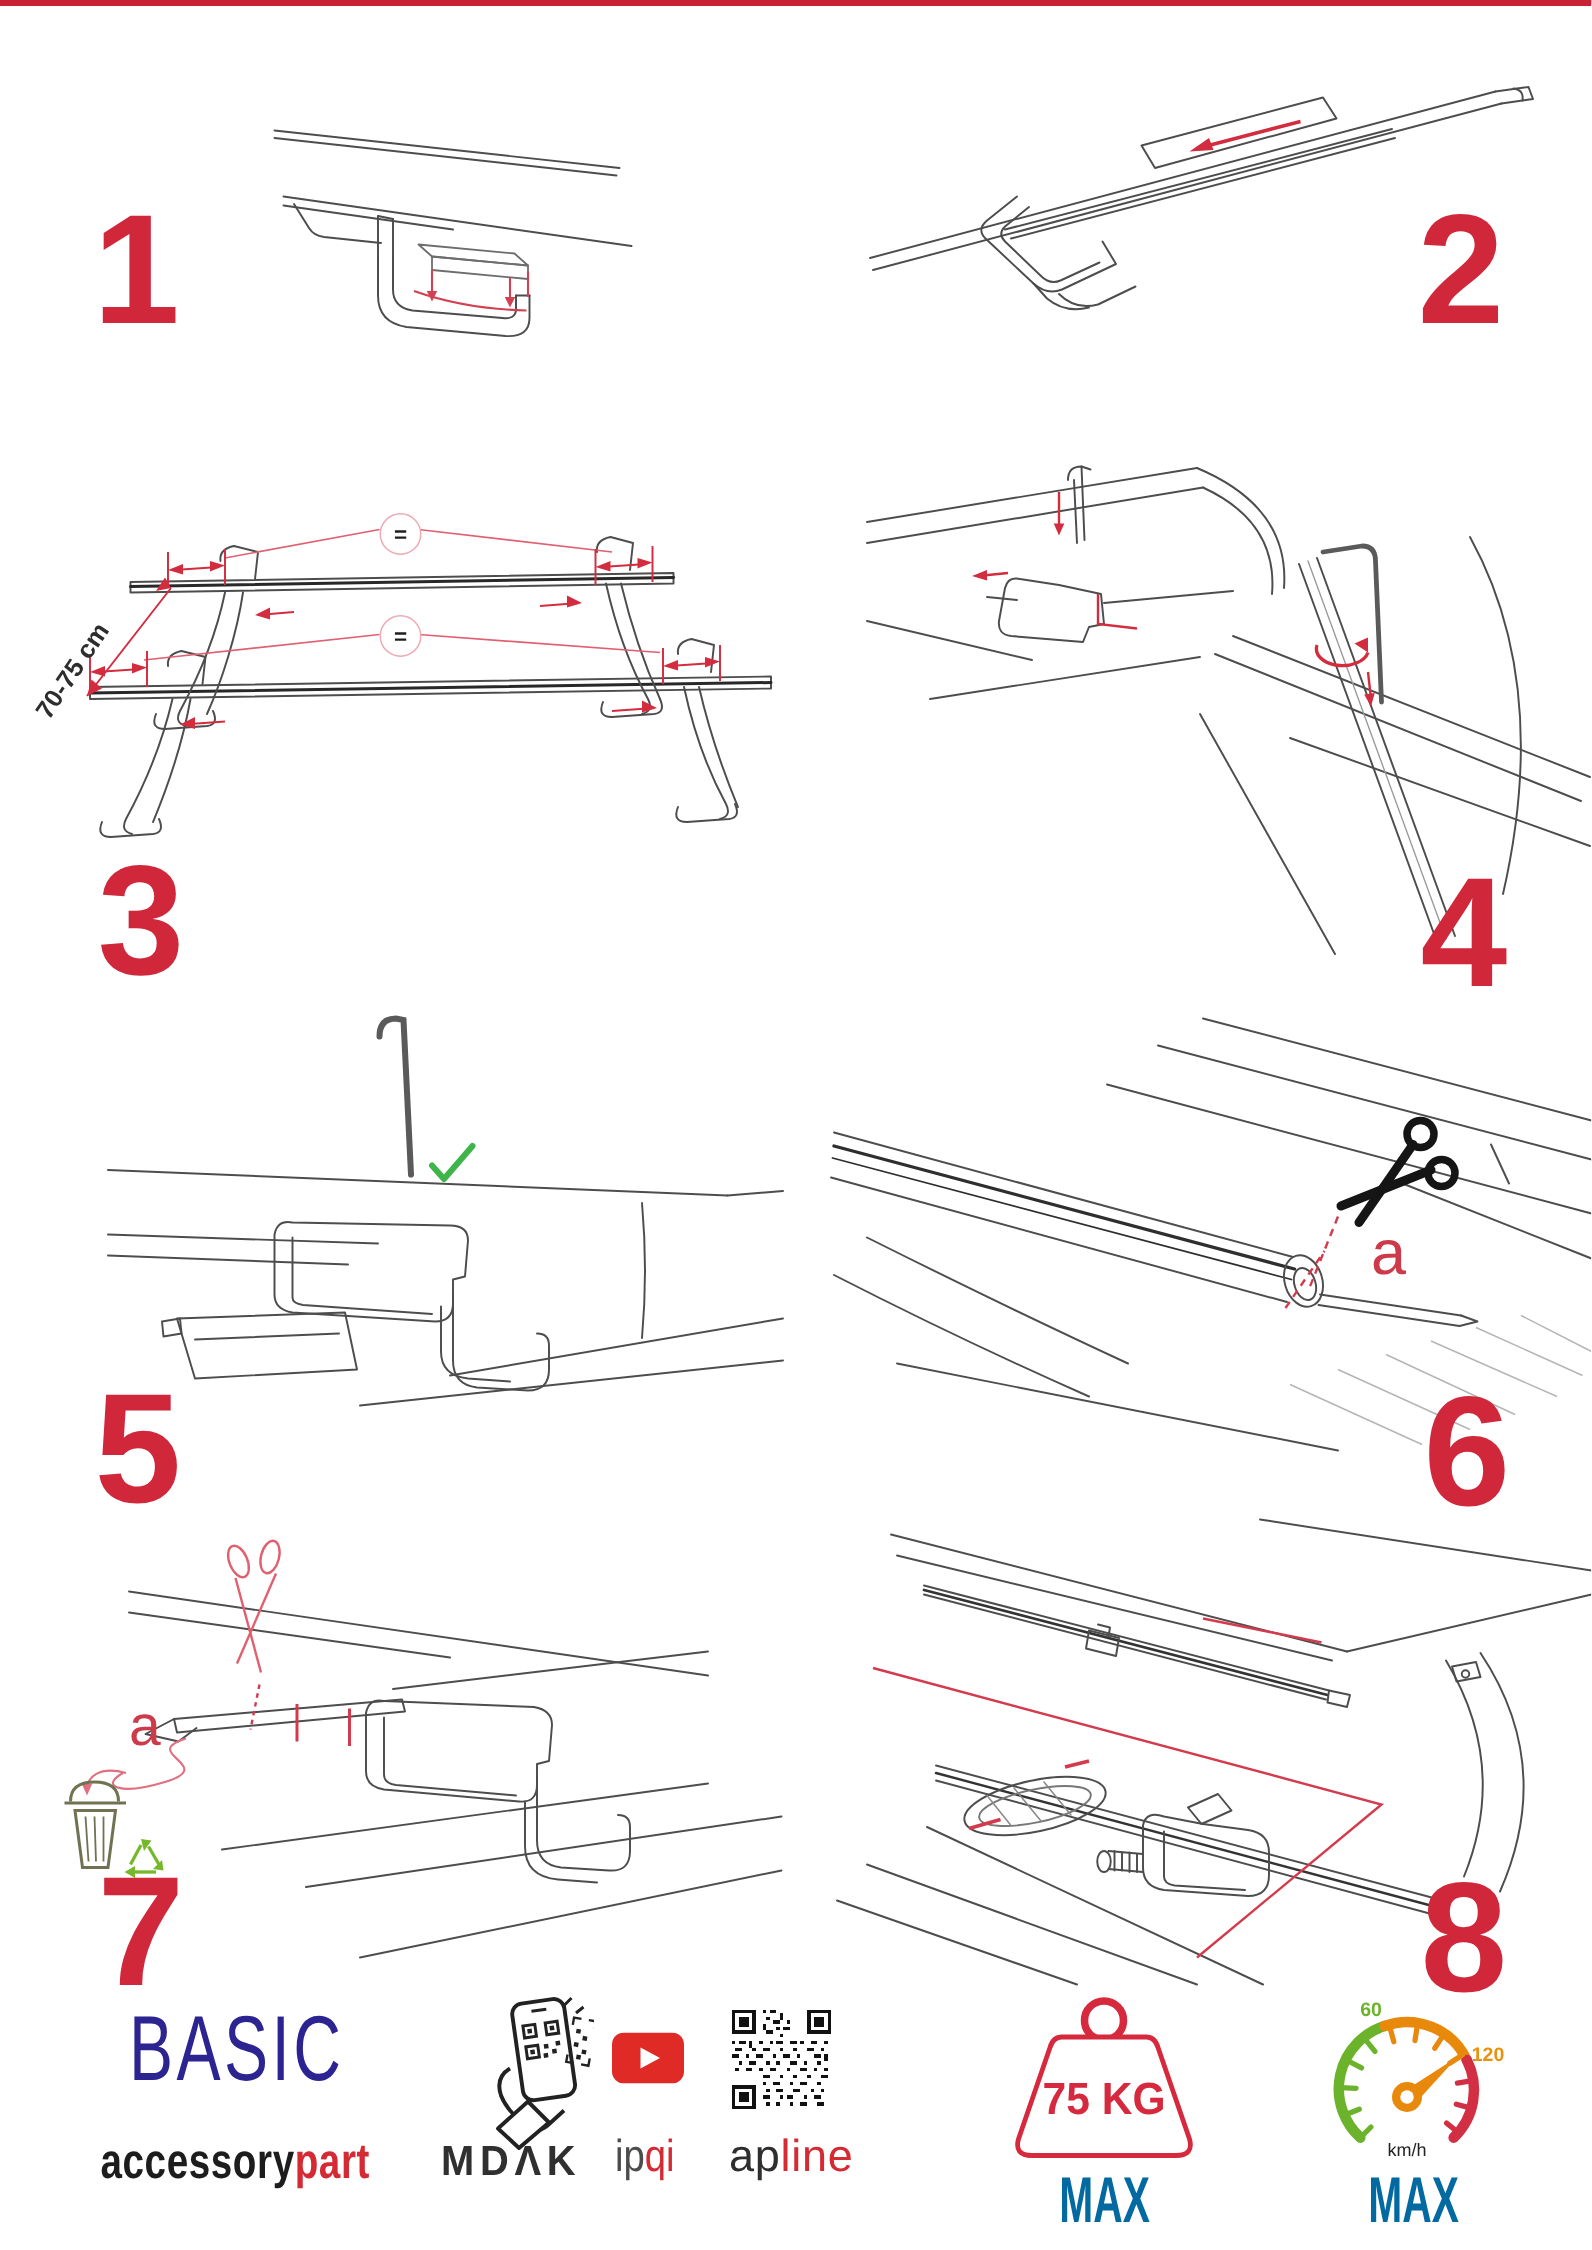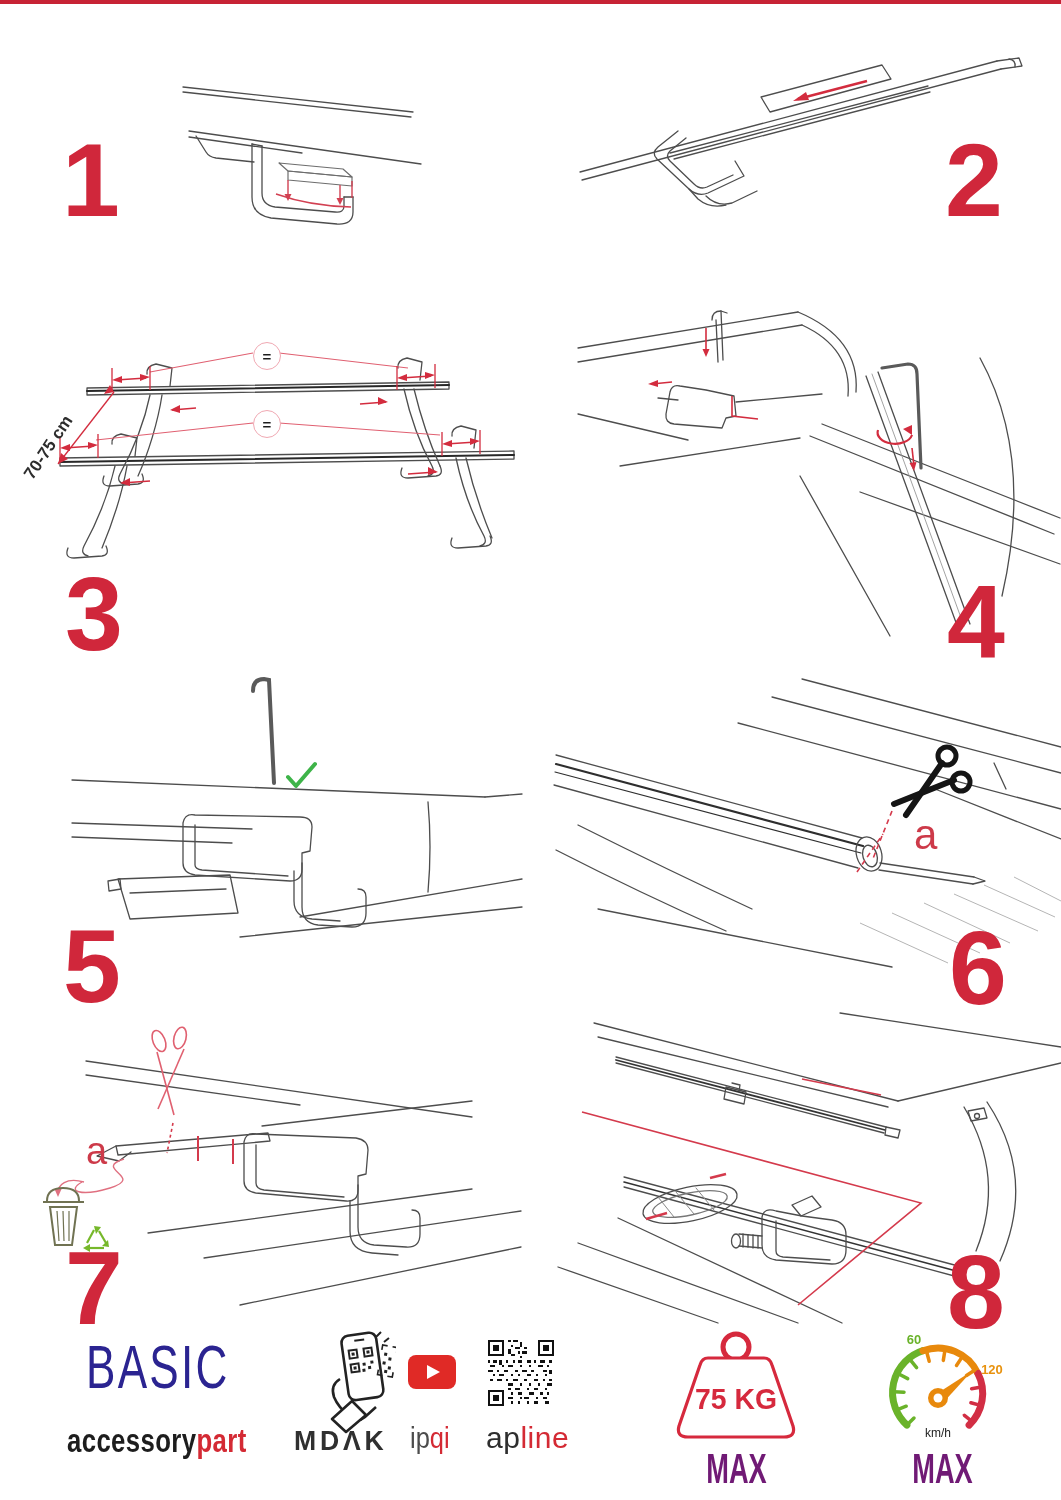--- a/index.html
+++ b/index.html
@@ -17,21 +17,21 @@
   .brand{position:absolute;color:#2b2491;font-size:58px;line-height:1;letter-spacing:3px;
          transform:scale(0.76,1.06);transform-origin:left top;white-space:nowrap;}
   .company{position:absolute;font-size:33px;font-weight:bold;line-height:1;letter-spacing:.5px;
            transform:scale(0.78,1);transform-origin:left top;white-space:nowrap;color:#1d1d1d;}
   .red-part{color:#d42a34;}
   .mdak{position:absolute;font-size:28px;font-weight:bold;letter-spacing:4px;color:#303030;
         transform:scale(0.95,1);transform-origin:left top;line-height:1;}
   .ipqi{position:absolute;font-size:30px;color:#4c4c4c;line-height:1;
         transform:scale(0.85,1);transform-origin:left top;}
   .apline{position:absolute;font-size:30px;color:#2e2e2e;line-height:1;letter-spacing:.5px;}
-  .maxlabel{position:absolute;text-align:center;font-size:40px;font-weight:bold;color:#701a75;line-height:1;}
+  .maxlabel{position:absolute;text-align:center;font-size:40px;font-weight:bold;color:#0369a1;line-height:1;}
   .maxlabel span{display:inline-block;transform:scale(0.68,1.08);transform-origin:center top;}
 </style>
 </head>
 <body>
 
 <div class="page">
 
   <svg class="panel" style="left:0;top:0" width="530" height="291" viewBox="0 0 530 291">
     <g stroke="#4d4d4d" stroke-width="1.3" fill="none" stroke-linecap="round" stroke-linejoin="round">
       <path d="M183 87 L413 112"></path>

